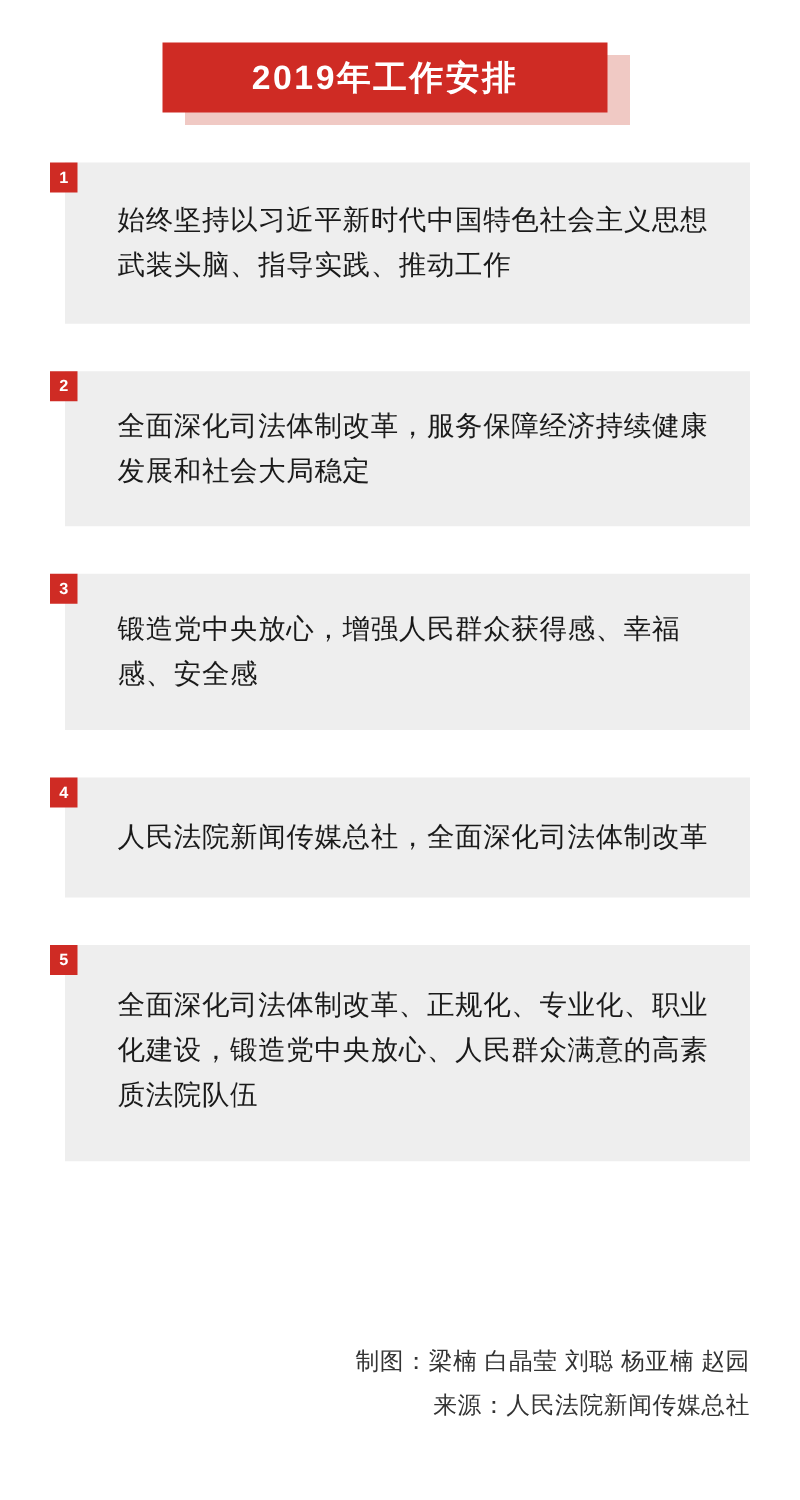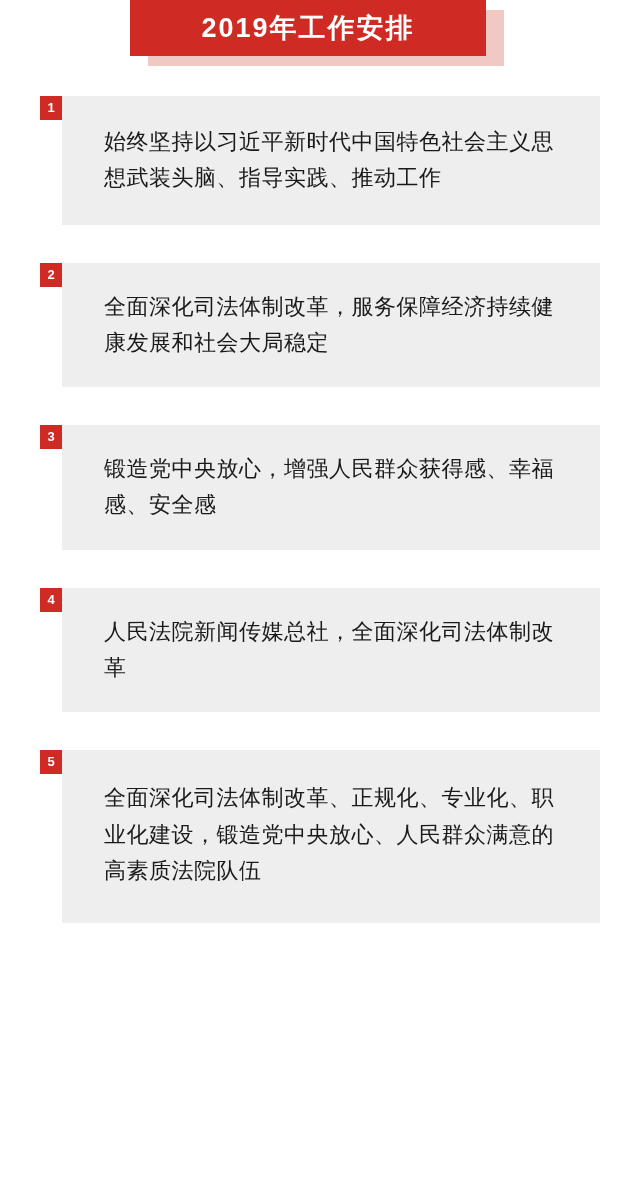--- a/index.html
+++ b/index.html
@@ -13,20 +13,21 @@
     position: relative;
     width: 640px;
     height: 1200px;
     background: #ffffff;
     overflow: hidden;
   }
 
   
   .banner-wrap {
     position: relative;
+    margin-top: 34px;
     height: 60px;
     text-align: right;
   }
   .banner-shadow {
     position: absolute;
     left: 148px;
     top: 10px;
     width: 356px;
     height: 56px;
     background: #f0c9c4;
@@ -69,21 +70,21 @@
     height: 24px;
     background: #cf2b24;
     color: #ffffff;
     font-size: 13px;
     font-weight: bold;
     text-align: center;
     line-height: 24px;
     z-index: 3;
   }
   .item-body {
-    margin-left: 22px;
+    margin-left: 12px;
     margin-top: 16px;
     background: #eeeeee;
     padding: 26px 26px 26px 42px;
     min-height: 96px;
     display: flex;
     align-items: center;
   }
   .item-text {
     color: #1a1a1a;
     font-size: 22px;
@@ -154,14 +155,18 @@
 
     <div class="item i5">
       <div class="item-num">5</div>
       <div class="item-body">
         <span class="item-text">全面深化司法体制改革、正规化、专业化、职业化建设，锻造党中央放心、人民群众满意的高素质法院队伍</span>
       </div>
     </div>
 
   </div>
 
+  <div class="footer">
+    <div class="footer-line">制图：梁楠 白晶莹 刘聪 杨亚楠 赵园</div>
+    <div class="footer-line">来源：人民法院新闻传媒总社</div>
+  </div>
 
 </div>
 
 </body></html>

